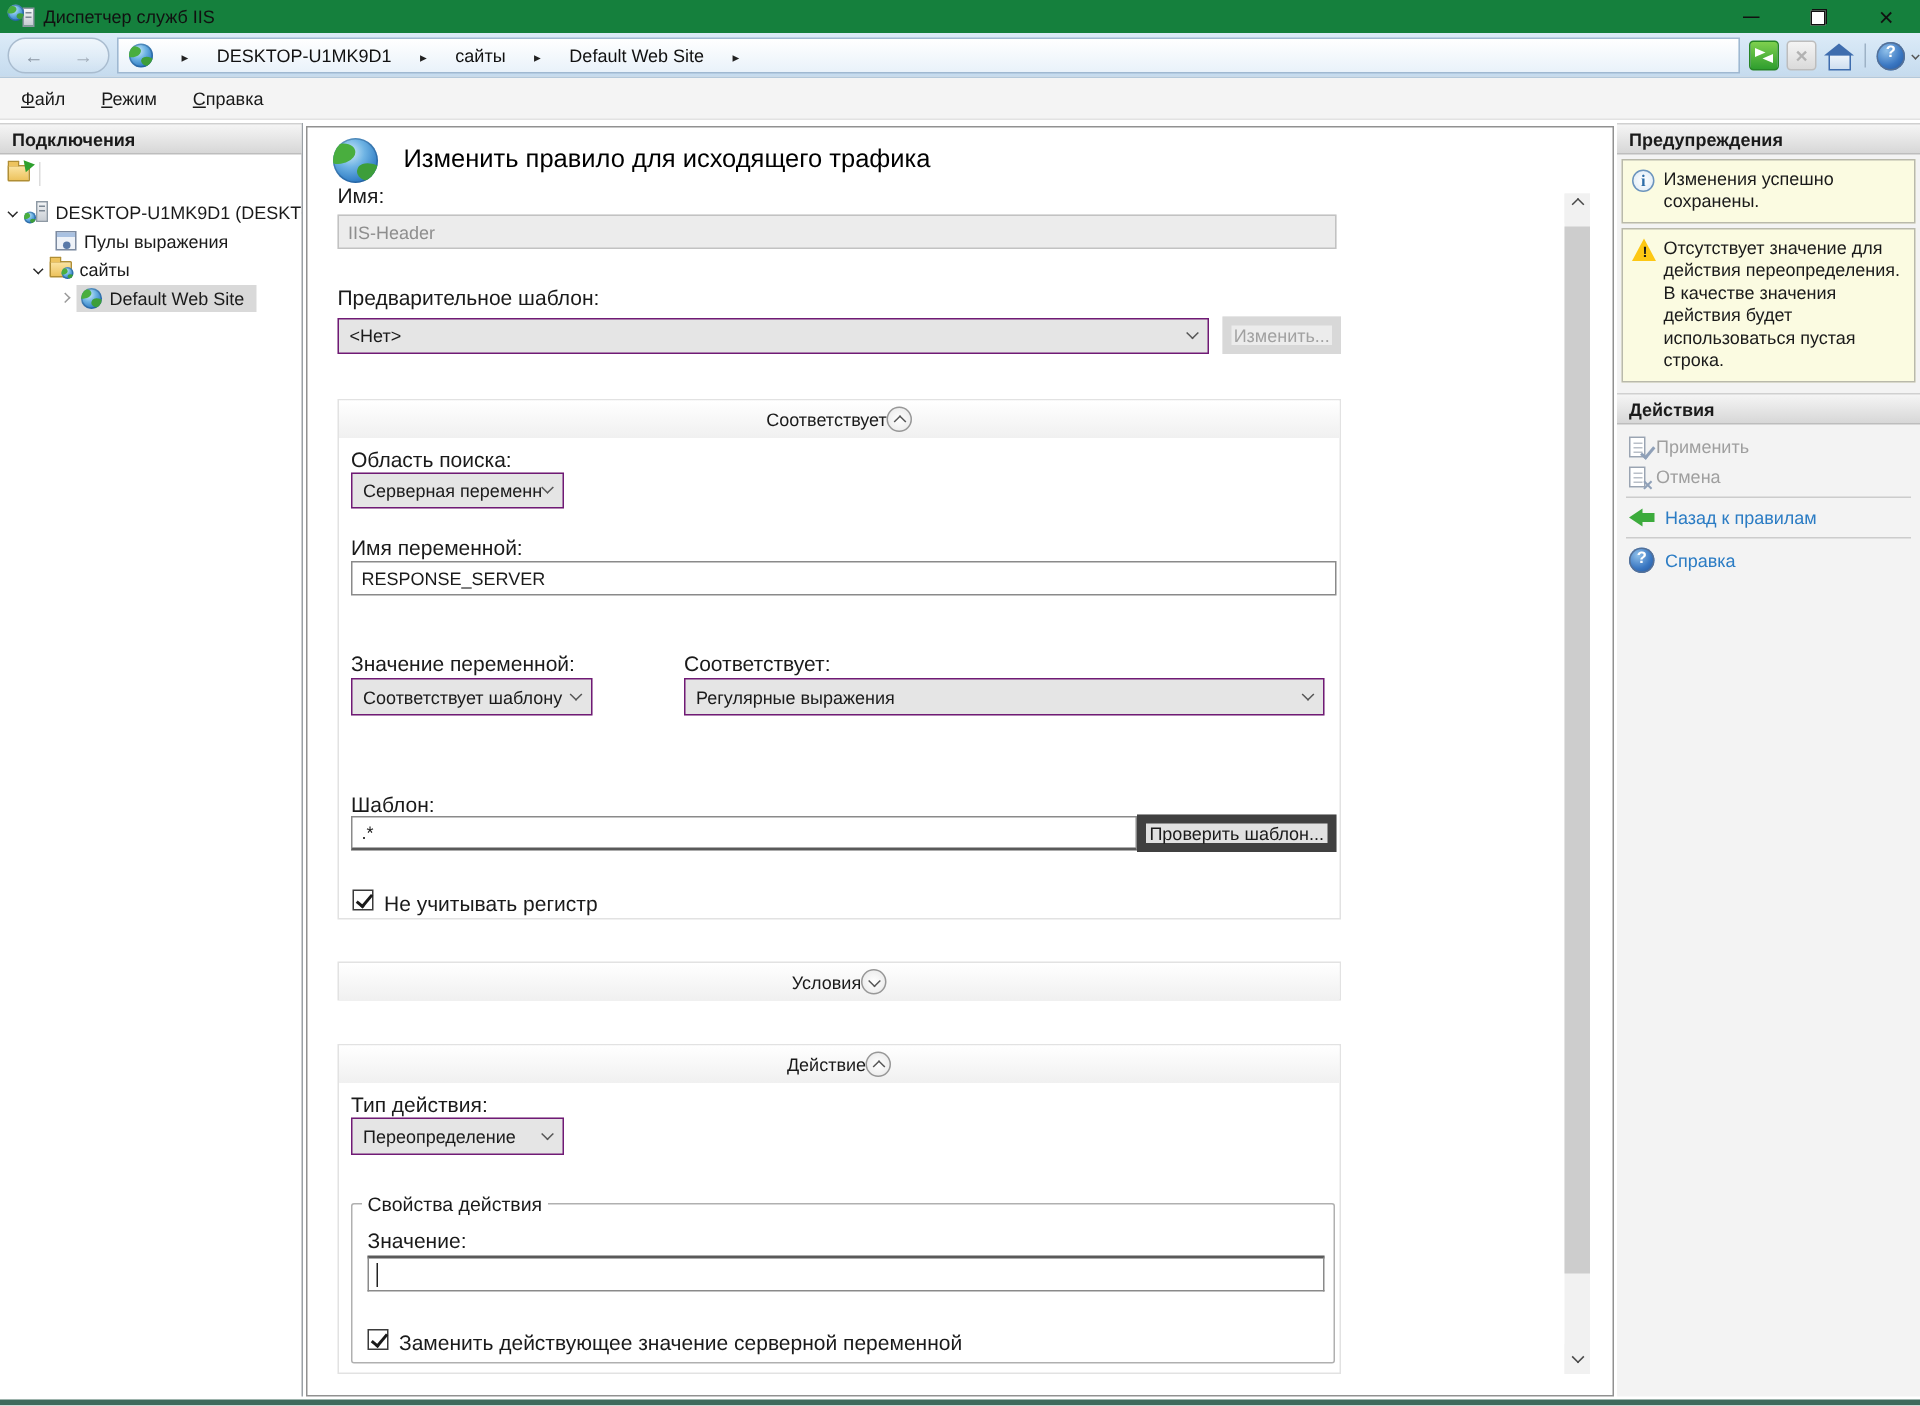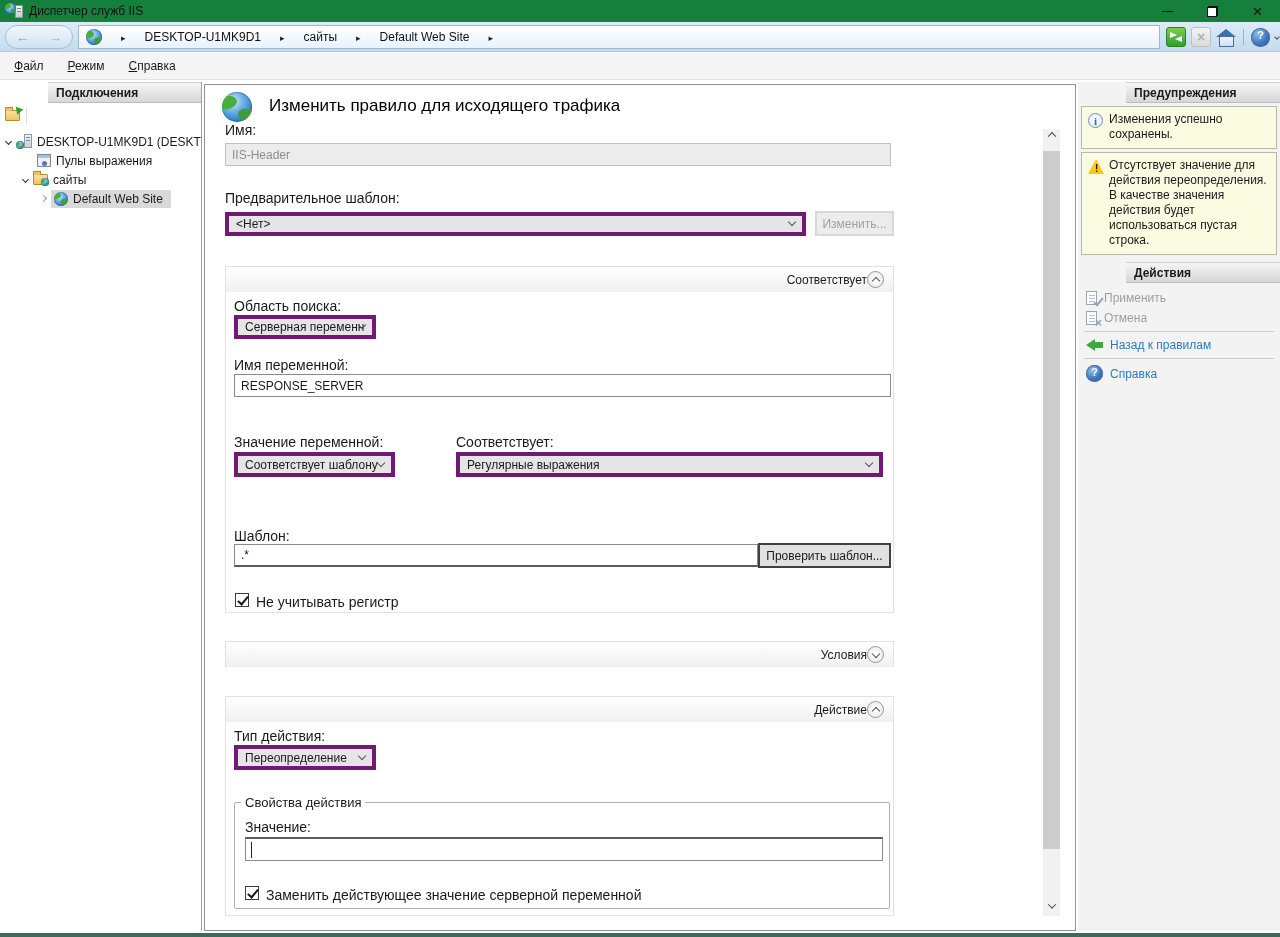--- a/index.html
+++ b/index.html
@@ -76,21 +76,21 @@
   .chev.tiny { width:4px; height:4px; }
 
   
   .menubar { position:absolute; left:0; top:52px; width:1280px; height:28px; background:#f4f4f4;
     border-bottom:1px solid #e2e2e2; display:flex; align-items:center; padding-left:14px; gap:24px; }
   .accel { text-decoration:underline; }
 
   
   .panel-header { height:21px; background:linear-gradient(#f5f5f5,#d7d7d7);
     border-top:1px solid #d0d0d0; border-bottom:1px solid #bdbdbd;
-    font-weight:bold; display:flex; align-items:center; padding:0 8px; color:#1a1a1a;margin-left:48px; }
+    font-weight:bold; display:flex; align-items:center; padding:0 8px; color:#1a1a1a; }
 
   
   .left-panel { position:absolute; left:0; top:82px; width:202px; height:849px; background:#fff;
     border-right:1px solid #9aa0a5; }
   .conn-toolbar { height:25px; display:flex; align-items:center; padding-left:5px; gap:6px; }
   .folder { width:15px; height:11px; position:relative; border:1px solid #b08e34; border-radius:1px;
     background:linear-gradient(#fbe3a0,#edc35e); flex:none; }
   .folder::before { content:""; position:absolute; left:-1px; top:-4px; width:6px; height:3px;
     background:#edc35e; border:1px solid #b08e34; border-bottom:none; border-radius:1px 1px 0 0; }
   .folder .mini-globe { position:absolute; right:-2px; bottom:-2px; }
@@ -120,29 +120,29 @@
     background:#fff; border:1px solid #919191; overflow:hidden; }
   .page-globe { position:absolute; left:17px; top:7px; }
   .page-title { position:absolute; left:64px; top:11px; font-size:17px; color:#000;text-align:center; }
   .lbl { position:absolute; font-size:14px; color:#1a1a1a; white-space:nowrap; }
   .input { position:absolute; border:1px solid #8a8a8a; background:#fff; display:flex; align-items:center;
     padding:0 6px; font-size:12px; color:#1a1a1a; overflow:hidden; white-space:nowrap; }
   .input.disabled { background:#ececec; color:#8e8e8e; border-color:#c2c2c2; }
   .input.dark-bottom { border-bottom:2px solid #5a5a5a; }
   .input.dark-top { border-top:2px solid #5a5a5a; }
   .caret { position:absolute; left:5px; top:3px; width:1px; height:16px; background:#222; }
-  .combo { position:absolute; border:4px solid #701a75; background:#e5e5e5; display:flex; align-items:center;
+  .combo { position:absolute; border:1px solid #701a75; background:#e5e5e5; display:flex; align-items:center;
     padding:0 22px 0 7px; font-size:12px; overflow:hidden; white-space:nowrap; }
   .combo .chev { position:absolute; right:7px; top:50%; margin-top:-5px; }
-  .btn { position:absolute; background:#e1e1e1; border:2px solid #404040; display:flex;
+  .btn { position:absolute; background:#e1e1e1; border:6px solid #404040; display:flex;
     align-items:center; justify-content:center; font-size:12px; color:#1a1a1a; }
   .btn.disabled { background:#ececec; border-color:#d8d8d8; color:#a1a1a1; }
   .section { position:absolute; border:1px solid #e2e2e2; background:#fff; }
   .section-head { height:25px; background:linear-gradient(#ffffff,#f0f0f0); display:flex; align-items:center;
-    justify-content:flex-end; padding:0 9px; }
+    justify-content:center; padding:0 9px; }
   .chev-circle { width:17px; height:17px; border-radius:50%; border:1px solid #979797; flex:none;
     background:radial-gradient(#ffffff,#e7e7e7); display:flex; align-items:center; justify-content:center; }
   .chev-circle .chev.up { margin-top:3px; }
   .chev-circle .chev.down { margin-top:-2px; }
   .checkbox { position:absolute; width:14px; height:14px; border:1px solid #3b3b3b; background:#fff; }
   .checkbox.checked::after { content:""; position:absolute; left:4px; top:0; width:4px; height:9px;
     border-right:2px solid #1a1a1a; border-bottom:2px solid #1a1a1a; transform:rotate(40deg); }
   fieldset.groupbox { position:absolute; border:1px solid #b0b0b0; border-radius:2px; }
   fieldset.groupbox legend { font-size:13px; margin-left:6px; padding:0 4px; color:#1a1a1a; }
 

